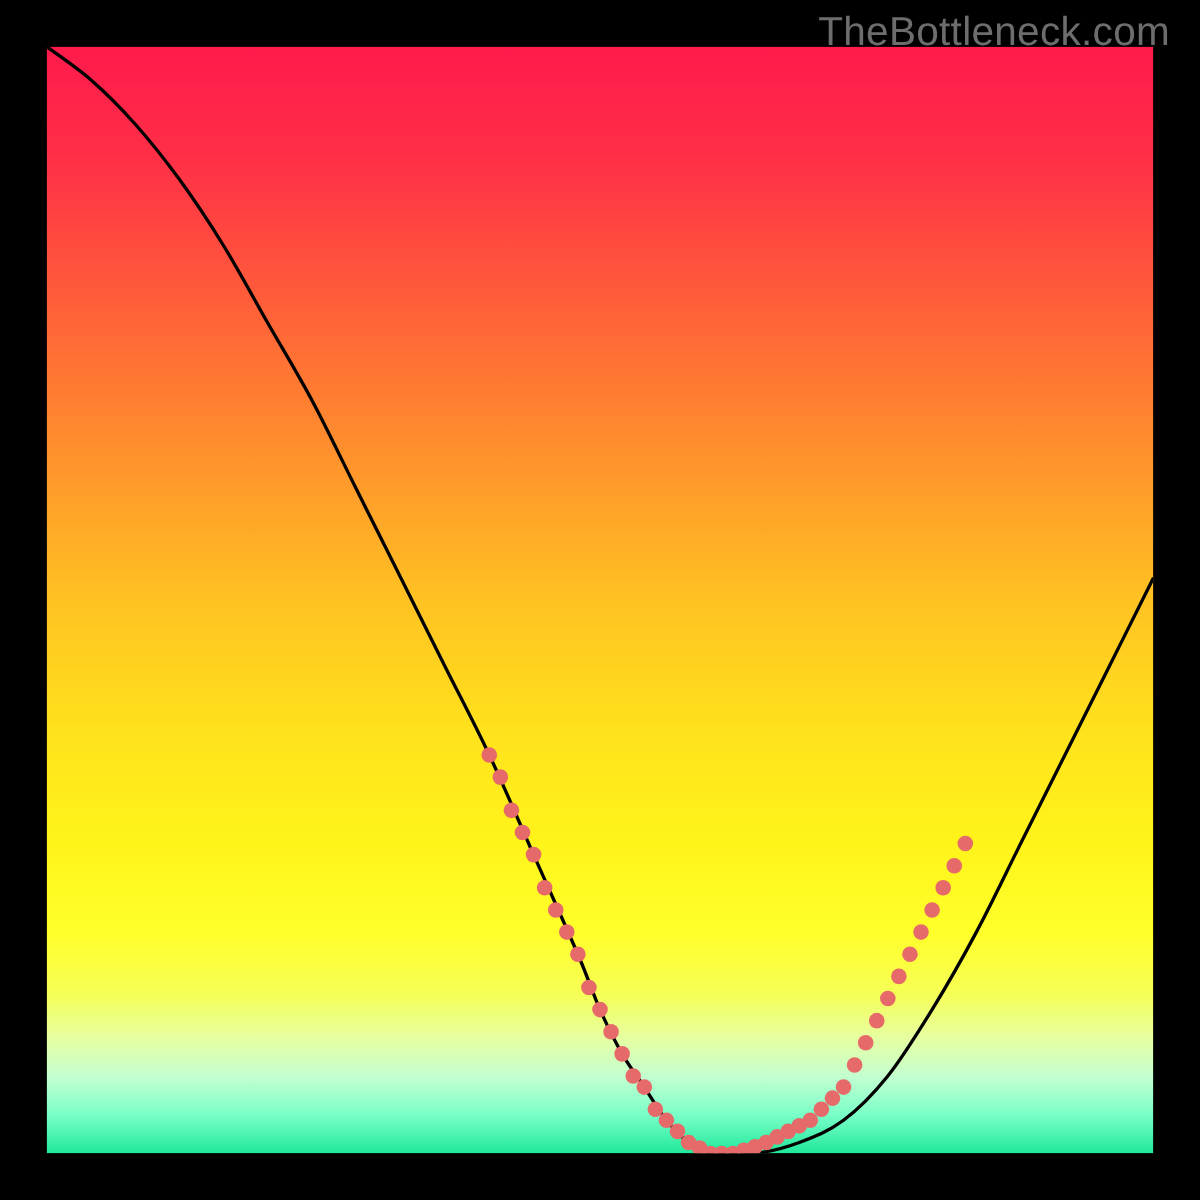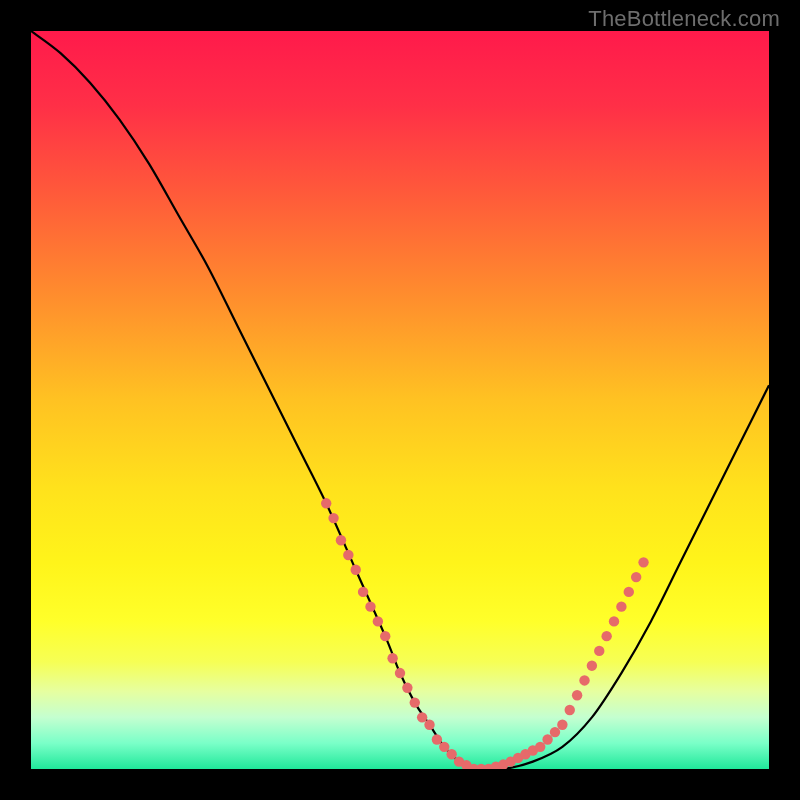--- a/index.html
+++ b/index.html
@@ -31,21 +31,21 @@
     left: 0;
     top: 0;
     width: 100%;
     height: 100%;
   }
   .watermark {
     position: absolute;
     top: 6px;
     right: 20px;
     color: #6d6d6d;
-    font-size: 22px;
+    font-size: 27px;
     letter-spacing: 0.2px;
     font-weight: 400;
   }
 </style>
 </head>
 <body>
 
 <div class="watermark">TheBottleneck.com</div>
 
 <div class="frame">

